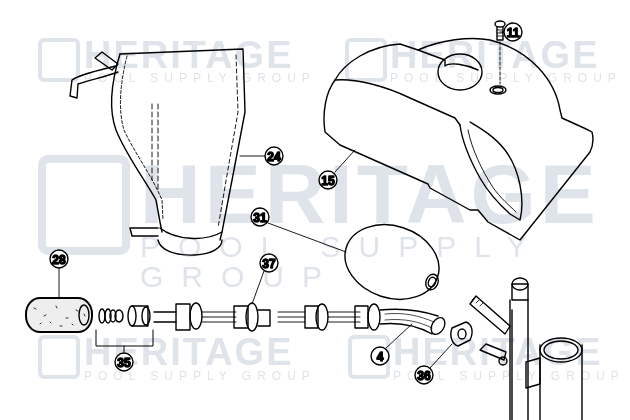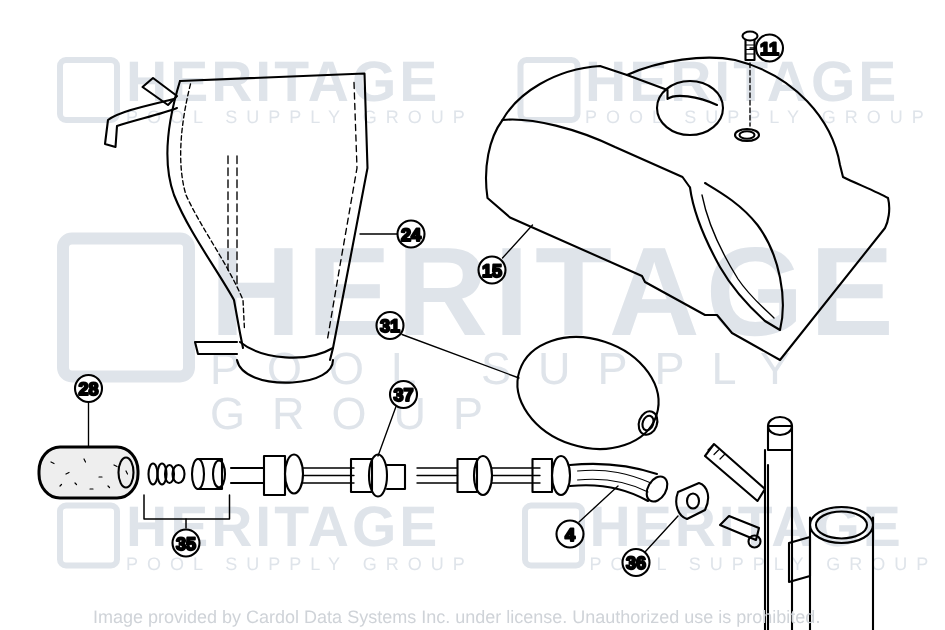--- a/index.html
+++ b/index.html
@@ -187,14 +187,13 @@
     <g class="callout">
       <circle cx="380" cy="356" r="9" fill="#fff"></circle>
       <text x="380" y="360.5" text-anchor="middle">4</text>
     </g>
     <g class="callout">
       <circle cx="424" cy="375" r="9" fill="#fff"></circle>
       <text x="424" y="379.5" text-anchor="middle">36</text>
     </g>
   </svg>
 
-  <div class="footer-note">Image provided by Cardol Data Systems Inc. under license. Unauthorized use is prohibited.</div>
 </div>
 
 </body></html>

